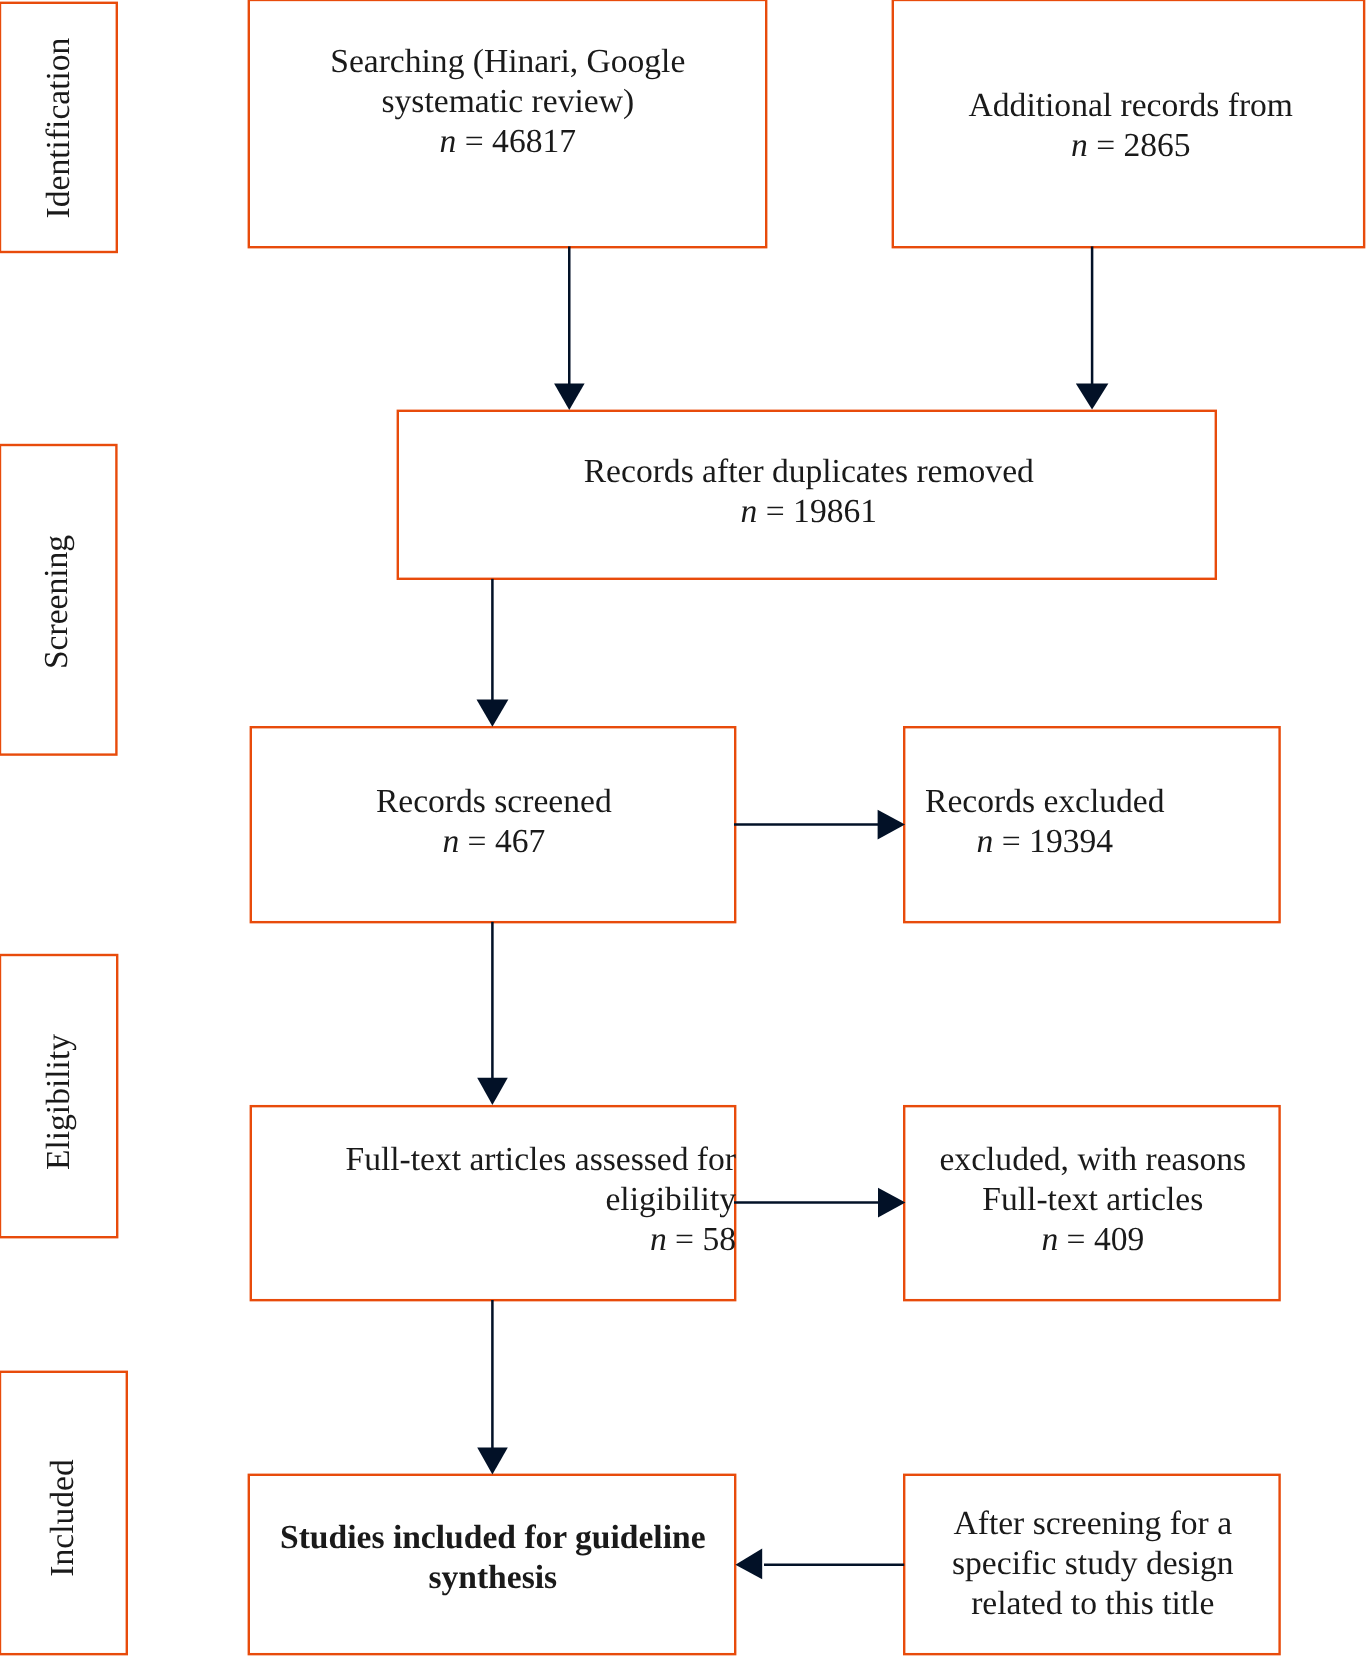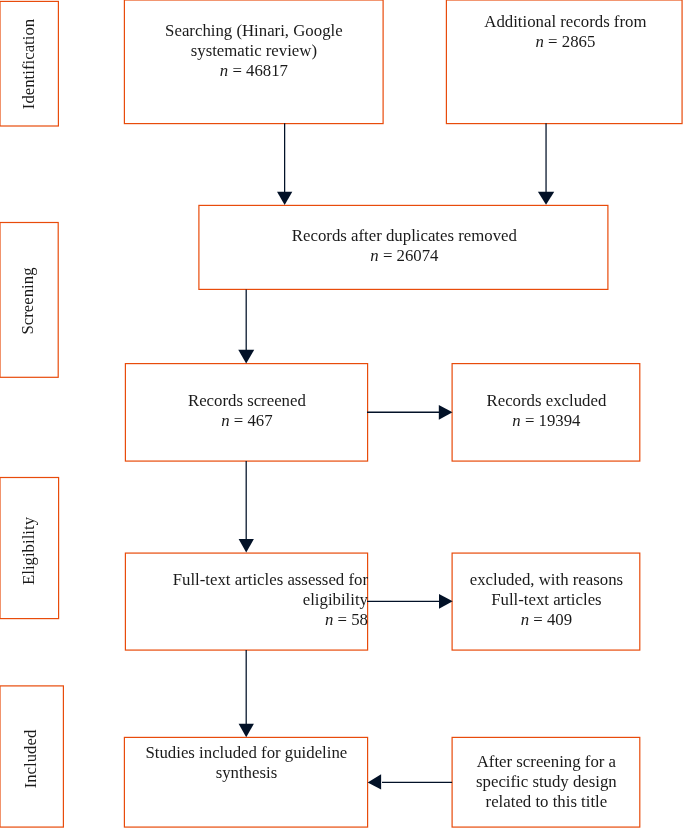--- a/index.html
+++ b/index.html
@@ -97,40 +97,40 @@
 
   <div class="box" style="left:124px;top:1px;width:259px;height:122px;">
     <div class="txtblock" style="top:19.93px;">
       <div>Searching (Hinari, Google</div>
       <div>systematic review)</div>
       <div><span class="it">n</span><span> = </span><span>46817</span></div>
     </div>
   </div>
 
   <div class="box" style="left:446px;top:1px;width:238px;height:122px;">
-    <div class="txtblock" style="top:11px;">
+    <div class="txtblock" style="top:42px;">
       <div>Additional records from</div>
       <div><span class="it">n</span><span> = </span><span>2865</span></div>
     </div>
   </div>
 
   <div class="box" style="left:199px;top:205px;width:409px;height:84px;">
     <div class="txtblock" style="top:21.33px;left:1.8px;">
       <div>Records after duplicates removed</div>
-      <div><span class="it">n</span><span> = </span><span>26074</span></div>
+      <div><span class="it">n</span><span> = </span><span>19861</span></div>
     </div>
   </div>
 
   <div class="box" style="left:125px;top:363px;width:243px;height:98px;padding-left:32px;">
     <div class="txtblock" style="top:28.33px;">
       <div>Records screened</div>
       <div><span class="it">n</span><span> = </span><span>467</span></div>
     </div>
   </div>
-  <div class="box" style="left:452px;top:363px;width:188px;height:98px;">
+  <div class="box" style="left:428px;top:363px;width:188px;height:98px;">
     <div class="txtblock" style="top:28.43px;">
       <div>Records excluded</div>
       <div><span class="it">n</span><span> = </span><span>19394</span></div>
     </div>
   </div>
 
   <div class="box" style="left:125px;top:553px;width:243px;height:97px;">
     <div class="txtblock" style="top:17.23px;text-align:right;">
       <div>Full-text articles assessed for</div>
       <div>eligibility</div>
@@ -139,21 +139,21 @@
   </div>
   <div class="box" style="left:452px;top:553px;width:188px;height:97px;">
     <div class="txtblock" style="top:16.83px;">
       <div>excluded, with reasons</div>
       <div>Full-text articles</div>
       <div><span class="it">n</span><span> = </span><span>409</span></div>
     </div>
   </div>
 
   <div class="box" style="left:124px;top:737px;width:244px;height:90px;">
-    <div class="txtblock" style="top:6px;">
+    <div class="txtblock" style="top:22px;font-weight:bold;">
       <div>Studies included for guideline</div>
       <div>synthesis</div>
     </div>
   </div>
   <div class="box" style="left:452px;top:737px;width:188px;height:90px;">
     <div class="txtblock" style="top:14.53px;">
       <div>After screening for a</div>
       <div>specific study design</div>
       <div>related to this title</div>
     </div>

